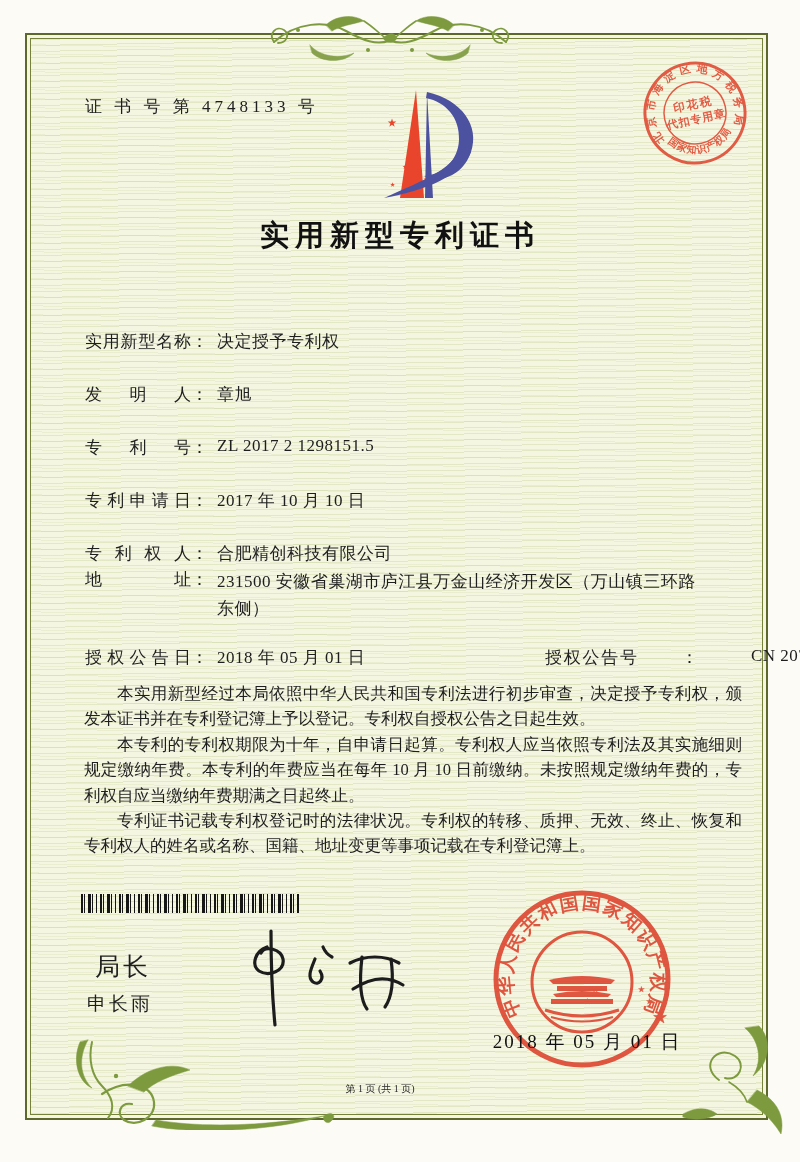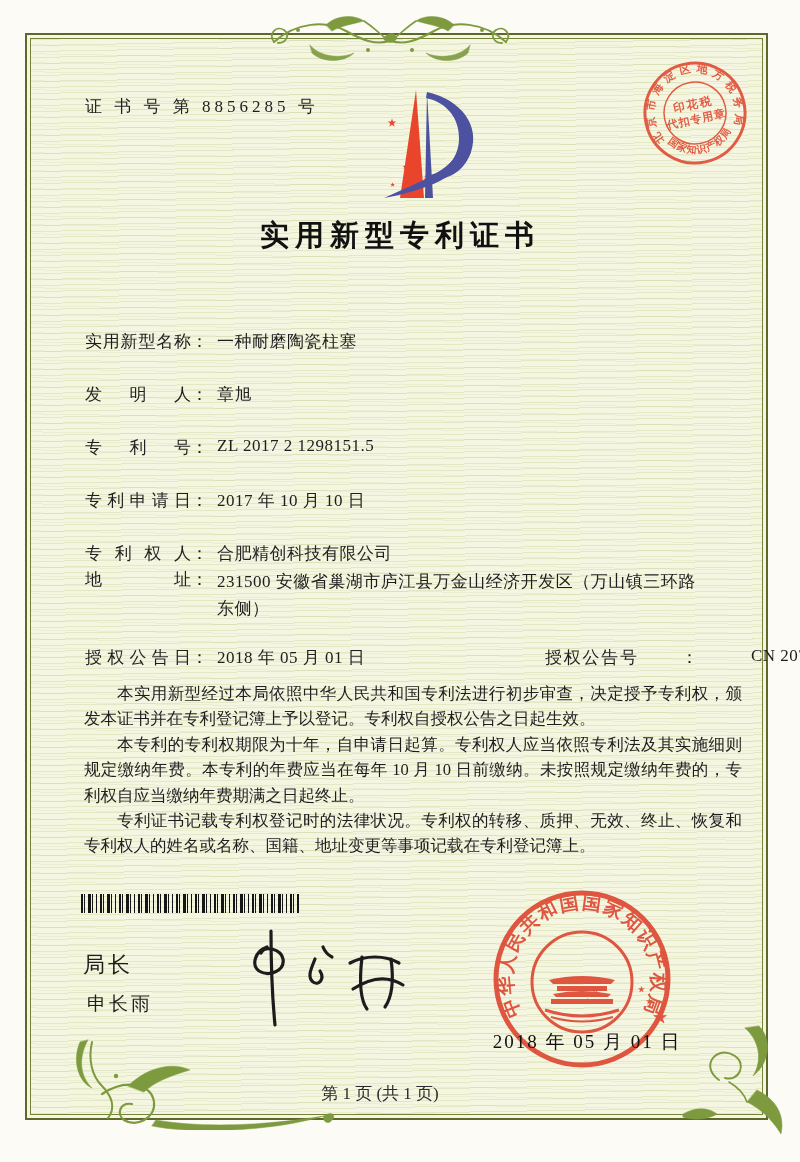--- a/index.html
+++ b/index.html
@@ -37,25 +37,25 @@
              line-height:25.4px;text-align:justify;}
   .body-text p{margin:0;text-indent:2em;}
   .barcode{position:absolute;left:81px;top:894px;width:218px;height:19px;
     background:repeating-linear-gradient(90deg,
       #161616 0 2px, transparent 2px 3px,
       #161616 3px 4px, transparent 4px 7px,
       #161616 7px 10px, transparent 10px 11px,
       #161616 11px 12px, transparent 12px 15px,
       #161616 15px 16px, transparent 16px 19px);
   }
-  .signer-title{position:absolute;left:83px;top:950px;font-size:22px;letter-spacing:3px;}
+  .signer-title{position:absolute;left:95px;top:950px;font-size:25px;letter-spacing:3px;}
   .signer-name{position:absolute;left:87px;top:991px;font-size:19px;letter-spacing:3px;}
   .seal-date{position:absolute;left:492px;top:1029px;width:190px;text-align:center;
              font-size:19px;letter-spacing:2px;color:#111;z-index:6;}
-  .footer{position:absolute;left:0;top:1082px;width:760px;text-align:center;font-size:17px;color:#2b2b2b;}
+  .footer{position:absolute;left:0;top:1082px;width:760px;text-align:center;font-size:10px;color:#2b2b2b;}
   .svg-abs{position:absolute;}
   .tax-stamp{transform:rotate(-12deg);opacity:0.92;}
   .seal{opacity:0.9;z-index:5;}
 </style>
 </head>
 <body>
 
 <div class="frame-outer">
   <div class="frame-inner"></div>
 </div>
@@ -91,21 +91,21 @@
 <svg class="svg-abs" style="left:675px;top:1022px" width="120" height="118" viewBox="0 0 120 118">
   <g fill="#7d9a3f" stroke="#7d9a3f" stroke-linecap="round">
     <path d="M44,58 C24,44 42,22 60,34 C72,42 64,60 50,56" fill="none" stroke-width="2"></path>
     <path d="M70,6 C84,18 88,38 78,54 C94,42 98,18 84,4 Z" stroke-width="0.5"></path>
     <path d="M82,68 C102,78 110,94 106,112 C96,96 84,86 72,80 Z" stroke-width="0.5"></path>
     <path d="M8,92 C22,84 34,86 42,92 C34,97 20,99 8,95 Z" stroke-width="0.5"></path>
     <path d="M54,60 C64,66 70,74 72,80" fill="none" stroke-width="1.6"></path>
   </g>
 </svg>
 
-<div class="cert-number">证 书 号 第 8856285 号</div>
+<div class="cert-number">证 书 号 第 4748133 号</div>
 
 <svg class="svg-abs" style="left:340px;top:78px" width="140" height="128" viewBox="0 0 140 128">
   <g fill="#e8452c">
     <polygon id="star" points="0,-10 2.25,-3.09 9.51,-3.09 3.63,1.18 5.88,8.09 0,3.82 -5.88,8.09 -3.63,1.18 -9.51,-3.09 -2.25,-3.09" transform="translate(52,45) scale(0.45)"></polygon>
     <use href="#star" transform="translate(33,61) scale(0.62)" x="0" y="0"></use>
     <use href="#star" transform="translate(50,70) scale(0.70)"></use>
     <use href="#star" transform="translate(24,82) scale(0.55)"></use>
     <use href="#star" transform="translate(44,100) scale(0.80)"></use>
     <polygon points="76,12 84,120 60,120"></polygon>
   </g>
@@ -133,21 +133,21 @@
   </text>
   <text x="62" y="57" text-anchor="middle" fill="#e05038" font-size="11.5" font-weight="bold" letter-spacing="2">印花税</text>
   <text x="62" y="72" text-anchor="middle" fill="#e05038" font-size="11" font-weight="bold" letter-spacing="1">代扣专用章</text>
 </svg>
 
 <div class="title">实用新型专利证书</div>
 
 <div class="frow" style="top:330px">
   <span class="flabel">实用新型名称</span>
     <span class="fcolon">：</span>
-  <span class="fvalue">一种耐磨陶瓷柱塞</span>
+  <span class="fvalue">决定授予专利权</span>
 </div>
 <div class="frow" style="top:383px">
   <span class="flabel">发明人</span>
     <span class="fcolon">：</span>
   <span class="fvalue">章旭</span>
 </div>
 <div class="frow" style="top:436px">
   <span class="flabel">专利号</span>
     <span class="fcolon">：</span>
   <span class="fvalue">ZL 2017 2 1298151.5</span>

